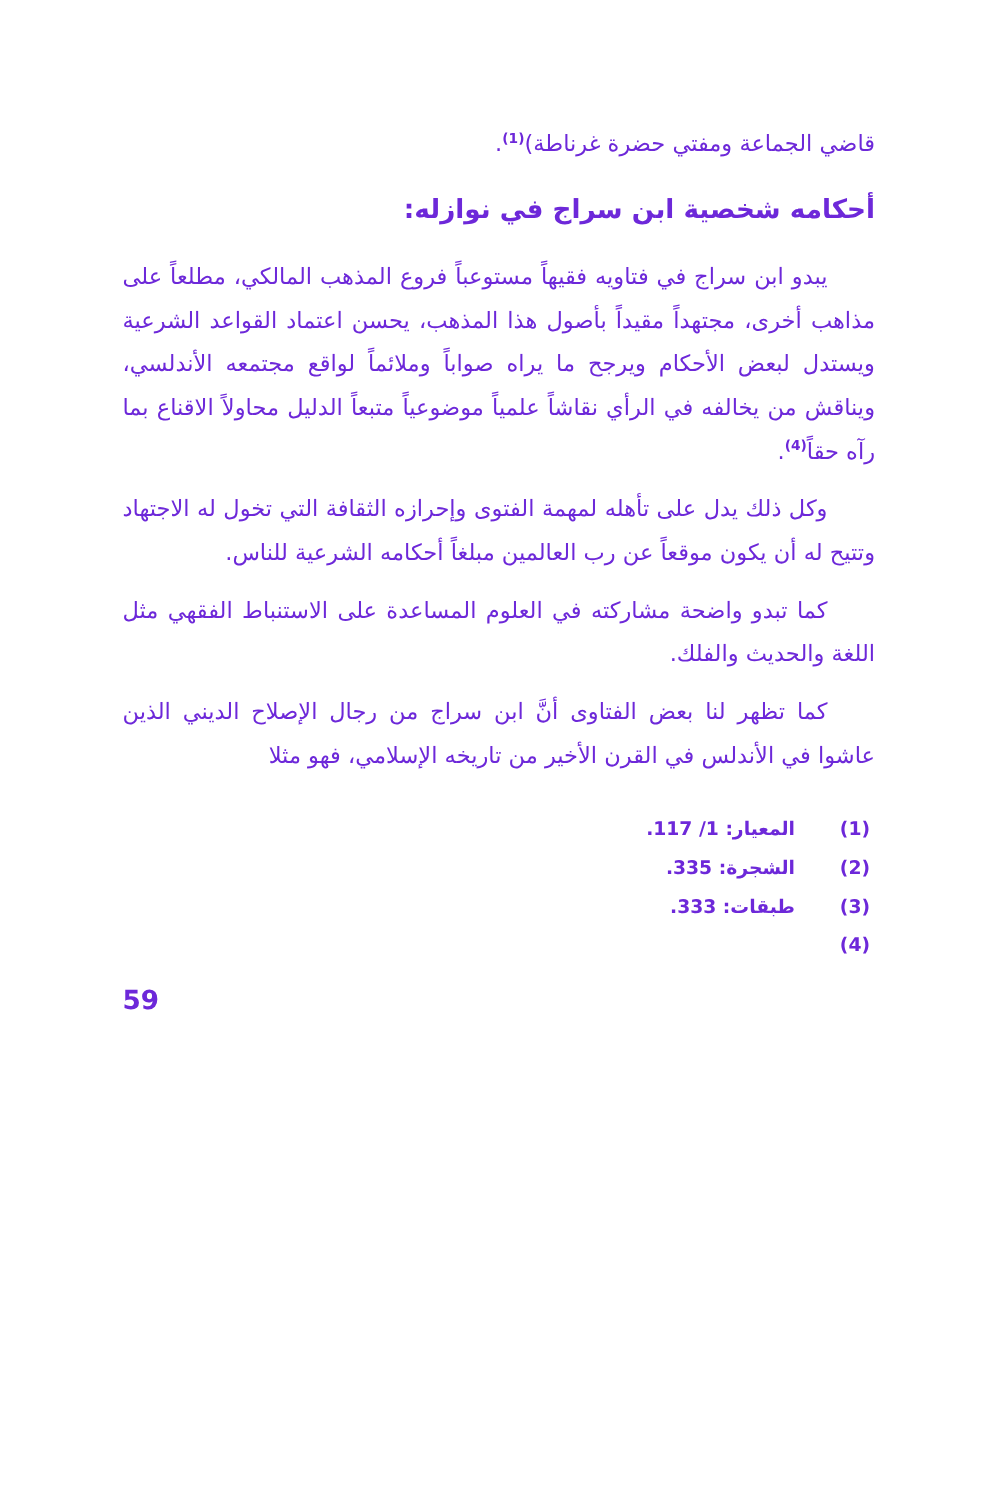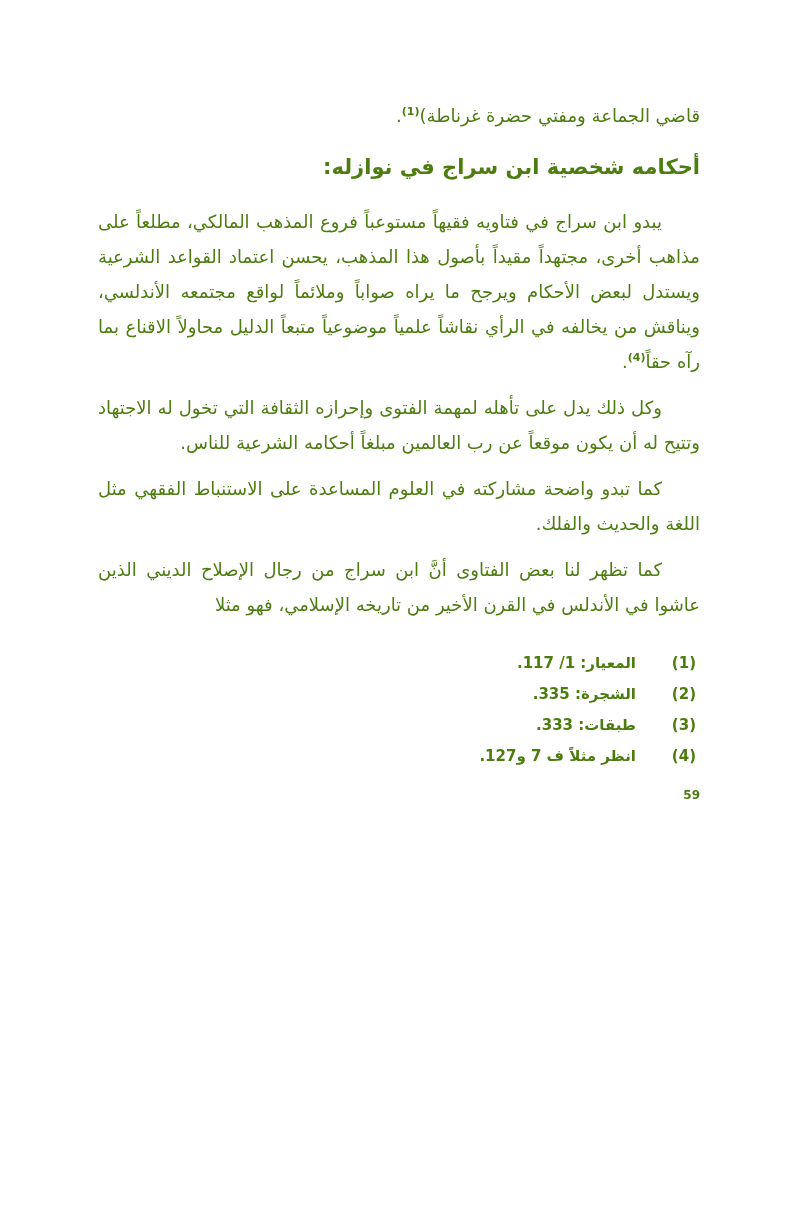--- a/index.html
+++ b/index.html
@@ -9,21 +9,21 @@
   }
   .page {
     position: relative;
     width: 798px;
     height: 1209px;
     background: #ffffff;
     box-sizing: border-box;
     padding: 98px 98px 0 98px;
     direction: rtl;
     font-family: "DejaVu Sans", sans-serif;
-    color: #4d7c0f;
+    color: #6d28d9;
     overflow: hidden;
   }
   .para {
     margin: 0 0 11px 0;
     font-size: 18px;
     line-height: 35px;
     text-align: justify;
     text-indent: 38px;
   }
   .para.flush {
@@ -58,22 +58,22 @@
   }
   .fn-marker {
     width: 34px;
     flex: 0 0 auto;
   }
   .fn-text {
     flex: 0 1 auto;
   }
   .page-num {
     margin-top: 16px;
-    text-align: right;
-    font-size: 12px;
+    text-align: left;
+    font-size: 21px;
     font-weight: 700;
     direction: ltr;
   }
 </style>
 </head>
 <body>
 
 <div class="page">
 
   <p class="para flush"><span>قاضي الجماعة ومفتي حضرة غرناطة)</span><sup class="fnref">(1)</sup><span>.</span></p>
@@ -98,19 +98,18 @@
     <div class="fn-row">
       <span class="fn-marker">(2)</span>
       <span class="fn-text">الشجرة: 335.</span>
     </div>
     <div class="fn-row">
       <span class="fn-marker">(3)</span>
       <span class="fn-text">طبقات: 333.</span>
     </div>
     <div class="fn-row">
       <span class="fn-marker">(4)</span>
-      <span class="fn-text">انظر مثلاً ف 7 و127.</span>
     </div>
   </div>
 
   <div class="page-num">59</div>
 
 </div>
 
 </body></html>

